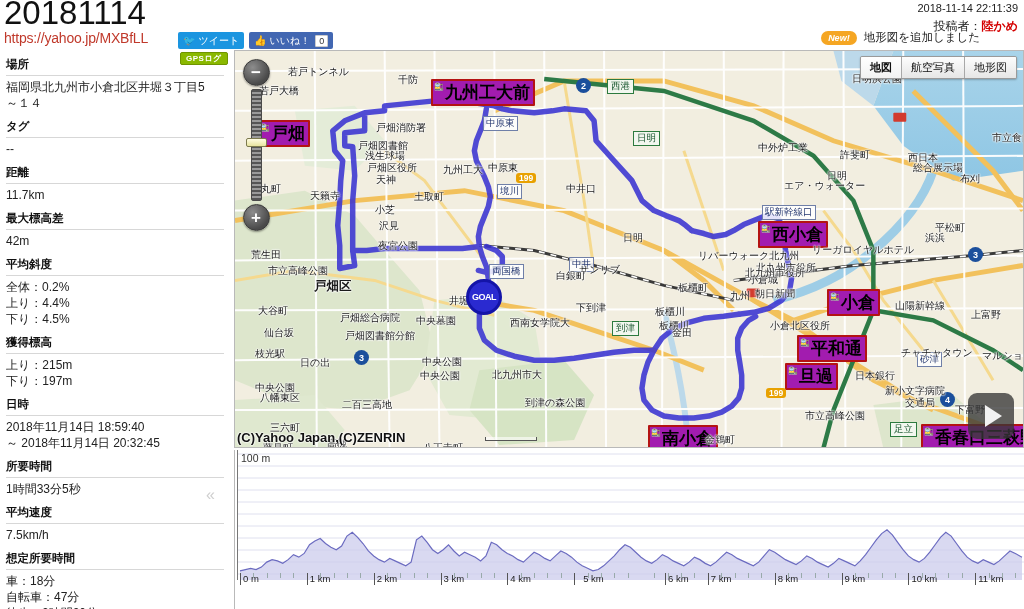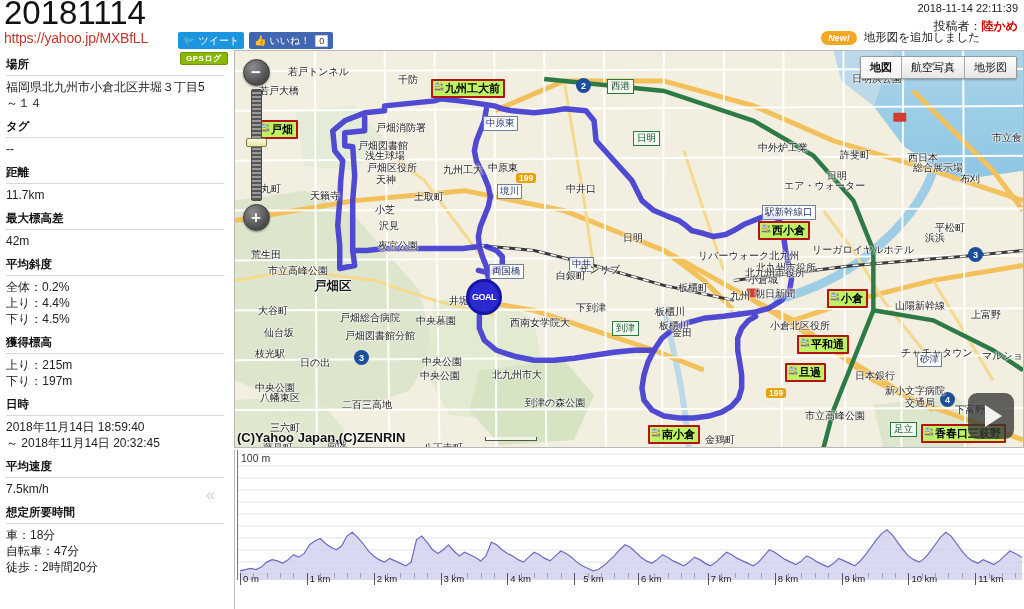--- a/index.html
+++ b/index.html
@@ -156,22 +156,22 @@
     position:absolute; font-size:10px; color:#1a1a1a; white-space:nowrap;
     text-shadow:0 0 2px #fff,0 0 2px #fff,0 0 2px #fff,0 0 2px #fff;
     z-index:12;
   }
   .mlabel.big { font-size:12.5px; font-weight:bold; }
   .mlabel.boxed {
     background:rgba(255,255,255,.85); border:1px solid #6f7fa8;
     color:#22356e; padding:0 2px; text-shadow:none; font-size:9.5px;
   }
   .mlabel.station {
-    background:#bef264; border:2px solid #b41313; color:#000; font-weight:bold;
-    padding:0 3px 0 12px; font-size:11px; text-shadow:none; border-radius:1px;
+    background:#a21caf; border:2px solid #b41313; color:#000; font-weight:bold;
+    padding:0 3px 0 12px; font-size:17px; text-shadow:none; border-radius:1px;
   }
   .mlabel.station:before {
     content:"🚉"; position:absolute; left:1px; top:1px; font-size:8px;
   }
   .mlabel.green-box {
     background:#f2f7ef; border:1px solid #2c7a3e; color:#14532a;
     padding:0 3px; font-size:9.5px; text-shadow:none;
   }
   .mlabel.blue-rt {
     background:#1b4f9c; color:#fff; border-radius:50%; width:15px; height:15px;
@@ -278,20 +278,26 @@
           <div class="field-value">
             <span class="ln">上り：215m</span>
             <span class="ln">下り：197m</span>
           </div>
         </div>
         <div class="field">
           <div class="field-label">日時</div>
           <div class="field-value">
             <span class="ln">2018年11月14日 18:59:40</span>
             <span class="ln">～ 2018年11月14日 20:32:45</span>
+          </div>
+        </div>
+        <div class="field">
+          <div class="field-label">所要時間</div>
+          <div class="field-value">
+            <span class="ln">1時間33分5秒</span>
           </div>
         </div>
         <div class="field">
           <div class="field-label">平均速度</div>
           <div class="field-value">
             <span class="ln">7.5km/h</span>
           </div>
         </div>
         <div class="field">
           <div class="field-label">想定所要時間</div>
@@ -591,21 +597,21 @@
         <div class="xtick" style="left: 272.35px;">4 km</div>
         <div class="minor-tick" style="left: 285.718px;"></div>
         <div class="minor-tick" style="left: 299.085px;"></div>
         <div class="minor-tick" style="left: 312.453px;"></div>
         <div class="minor-tick" style="left: 325.821px;"></div>
         <div class="xtick" style="left: 339.188px; padding-left: 8px;">5 km</div>
         <div class="minor-tick" style="left: 352.556px;"></div>
         <div class="minor-tick" style="left: 365.923px;"></div>
         <div class="minor-tick" style="left: 379.291px;"></div>
         <div class="minor-tick" style="left: 392.658px;"></div>
-        <div class="xtick" style="left: 403px;">6 km</div>
+        <div class="xtick" style="left: 430px;">6 km</div>
         <div class="minor-tick" style="left: 419.393px;"></div>
         <div class="minor-tick" style="left: 432.761px;"></div>
         <div class="minor-tick" style="left: 446.128px;"></div>
         <div class="minor-tick" style="left: 459.496px;"></div>
         <div class="xtick" style="left: 472.863px;">7 km</div>
         <div class="minor-tick" style="left: 486.231px;"></div>
         <div class="minor-tick" style="left: 499.598px;"></div>
         <div class="minor-tick" style="left: 512.966px;"></div>
         <div class="minor-tick" style="left: 526.333px;"></div>
         <div class="xtick" style="left: 539.701px;">8 km</div>

